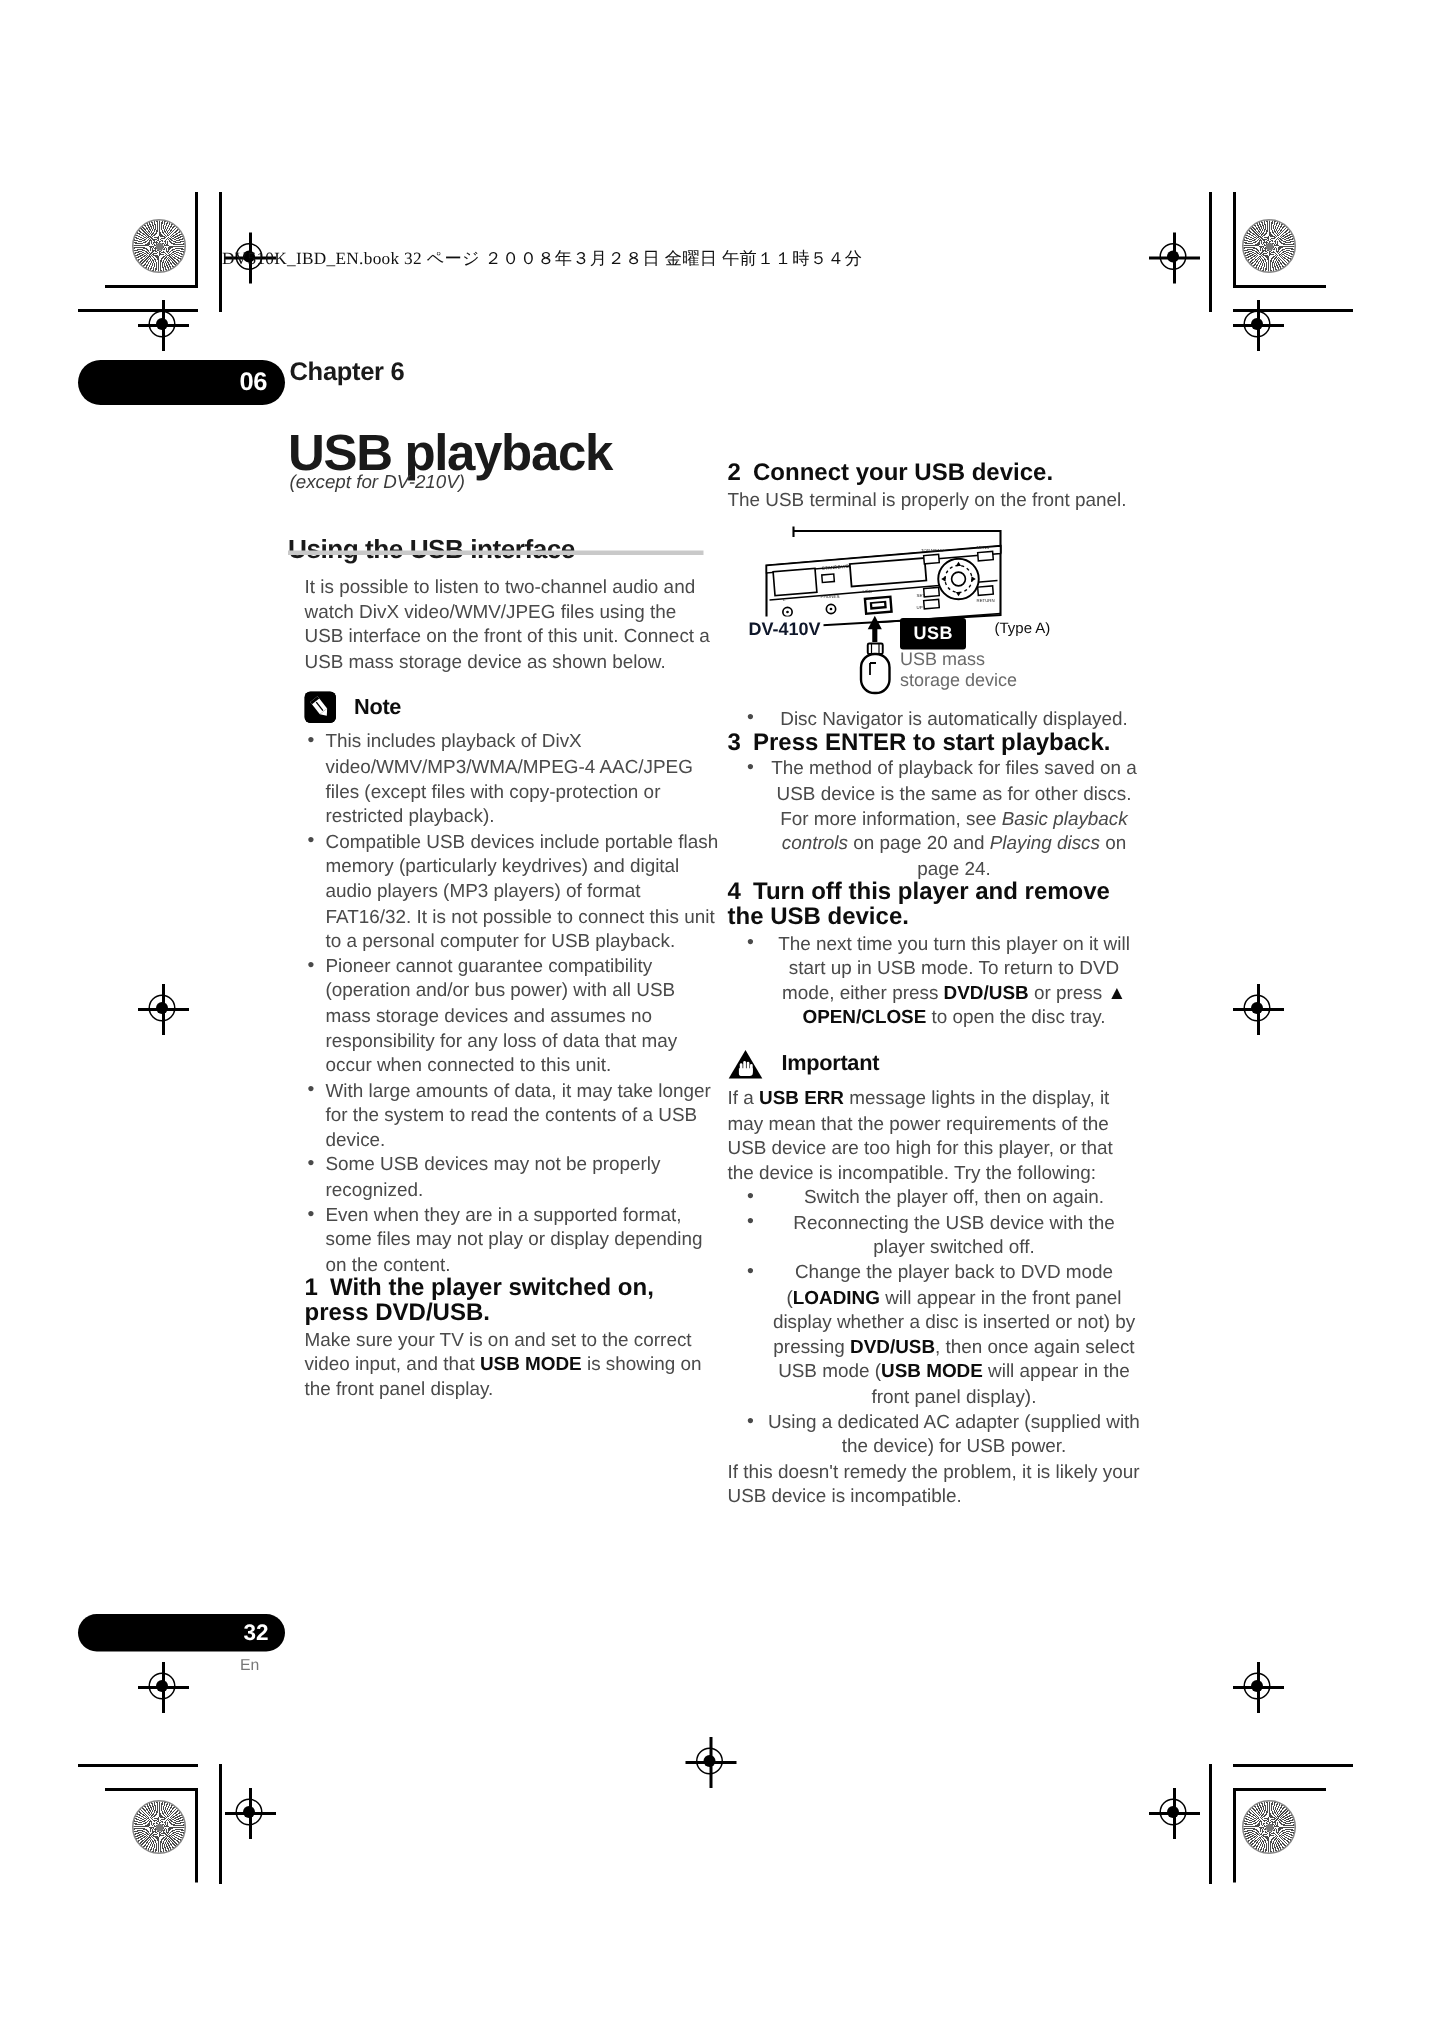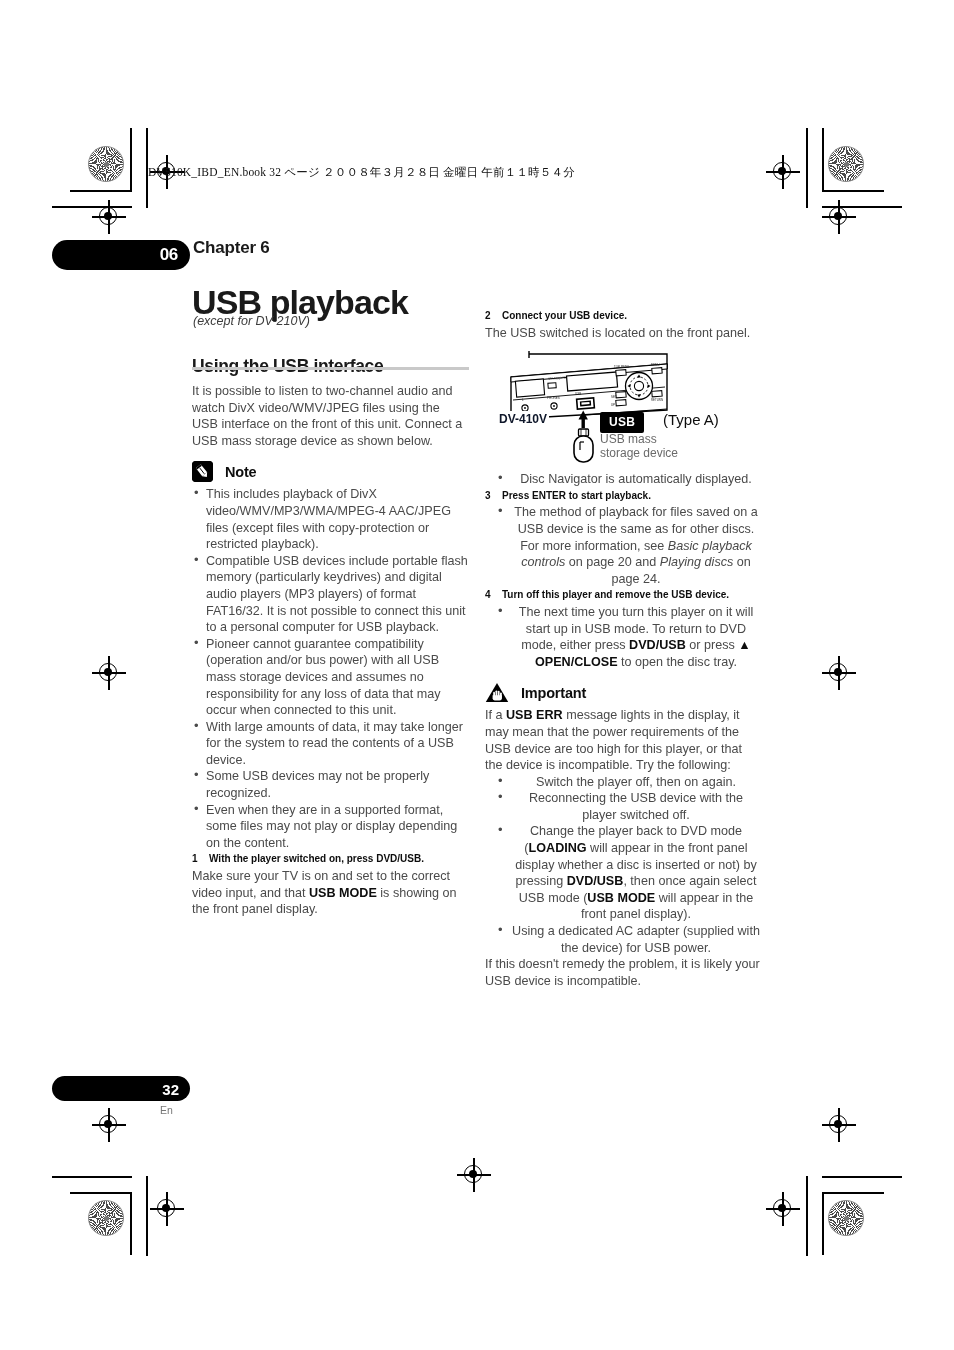--- a/index.html
+++ b/index.html
@@ -138,33 +138,33 @@
   }
 
   
   .col {
     position: absolute;
     width: 277px;
     font-size: 12.6px;
     line-height: 16.6px;
     color: #4a4a4a;
   }
-  .col-left  { left: 192px; top: 383px; }
+  .col-left  { left: 203px; top: 383px; }
   .col-right { left: 485px; top: 308px; }
 
   .col p { margin: 0 0 0 0; }
   .para { margin-bottom: 11px; }
 
   b, strong { color: #0d0d0d; font-weight: bold; }
 
   
   .step {
     color: #0d0d0d;
     font-weight: bold;
-    font-size: 10px;
+    font-size: 16px;
     line-height: 16.6px;
     margin-top: 12px;
     margin-bottom: 0;
   }
   .step .n { display: inline-block; width: 17px; }
 
   
   ul.bul {
     list-style: none;
     margin: 0;
@@ -383,21 +383,21 @@
   </ul>
 
   <p class="step"><span class="n">1</span><span>With the player switched on, press DVD/USB.</span></p>
   <p><span>Make sure your TV is on and set to the correct video input, and that </span><b>USB MODE</b><span> is showing on the front panel display.</span></p>
 
 </div>
 
 <div class="col col-right">
 
   <p class="step" style="margin-top:0;"><span class="n">2</span><span>Connect your USB device.</span></p>
-  <p>The USB switched is located on the front panel.</p>
+  <p>The USB terminal is properly on the front panel.</p>
 
   <div class="diagram">
     <svg viewBox="0 0 277 120" width="277" height="120" aria-hidden="true">
 
       <path d="M44 4 L44 11 M44 7 L182 7 L182 22" fill="none" stroke="#000" stroke-width="1.4"></path>
 
       <polygon points="26,30 182,17 182,63 26,72" fill="#ffffff" stroke="#000" stroke-width="1.4"></polygon>
 
       <polygon points="26,30 182,17 182,22 26,35" fill="#ffffff" stroke="#000" stroke-width="1"></polygon>
 
@@ -461,21 +461,21 @@
 
     </svg>
 
     
     <div style="position:absolute; left:12px; top:64px; font-size:12px; font-weight:bold; color:#0f172a; background:#fff; padding:0 2px;">DV-410V</div>
 
     
     <div style="position:absolute; left:115px; top:65px; background:#000; color:#fff; font-size:12px; font-weight:bold; padding:2px 9px; border-radius:2px; letter-spacing:0.3px;">USB</div>
 
     
-    <div style="position:absolute; left:178px; top:65px; font-size:15px; color:#0d0d0d;">(Type A)</div>
+    <div style="position:absolute; left:178px; top:65px; font-size:10px; color:#0d0d0d;">(Type A)</div>
 
     
     <div style="position:absolute; left:115px; top:84px; font-size:12px; color:#6a6a6a;">USB mass</div>
     <div style="position:absolute; left:115px; top:98px; font-size:12px; color:#6a6a6a;">storage device</div>
   </div>
 
   <ul class="bul indent">
     <li>Disc Navigator is automatically displayed.</li>
   </ul>
 

